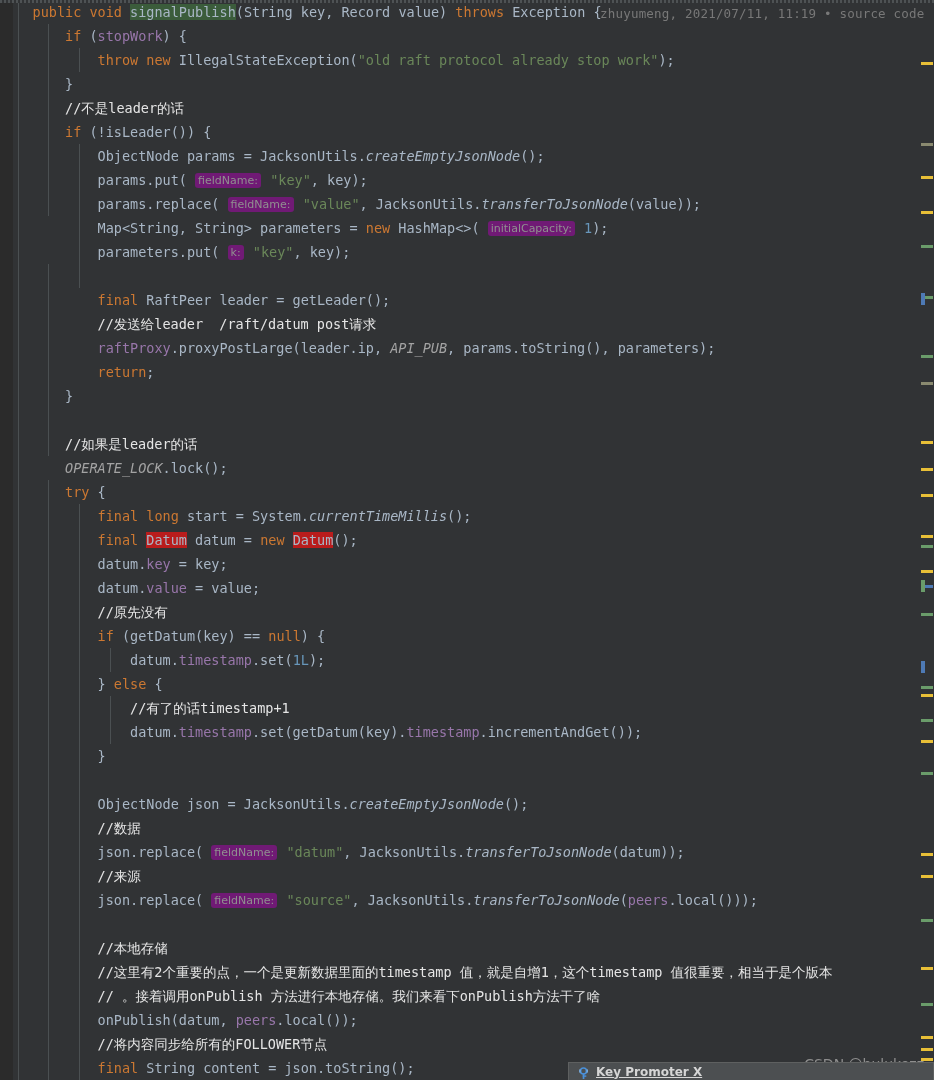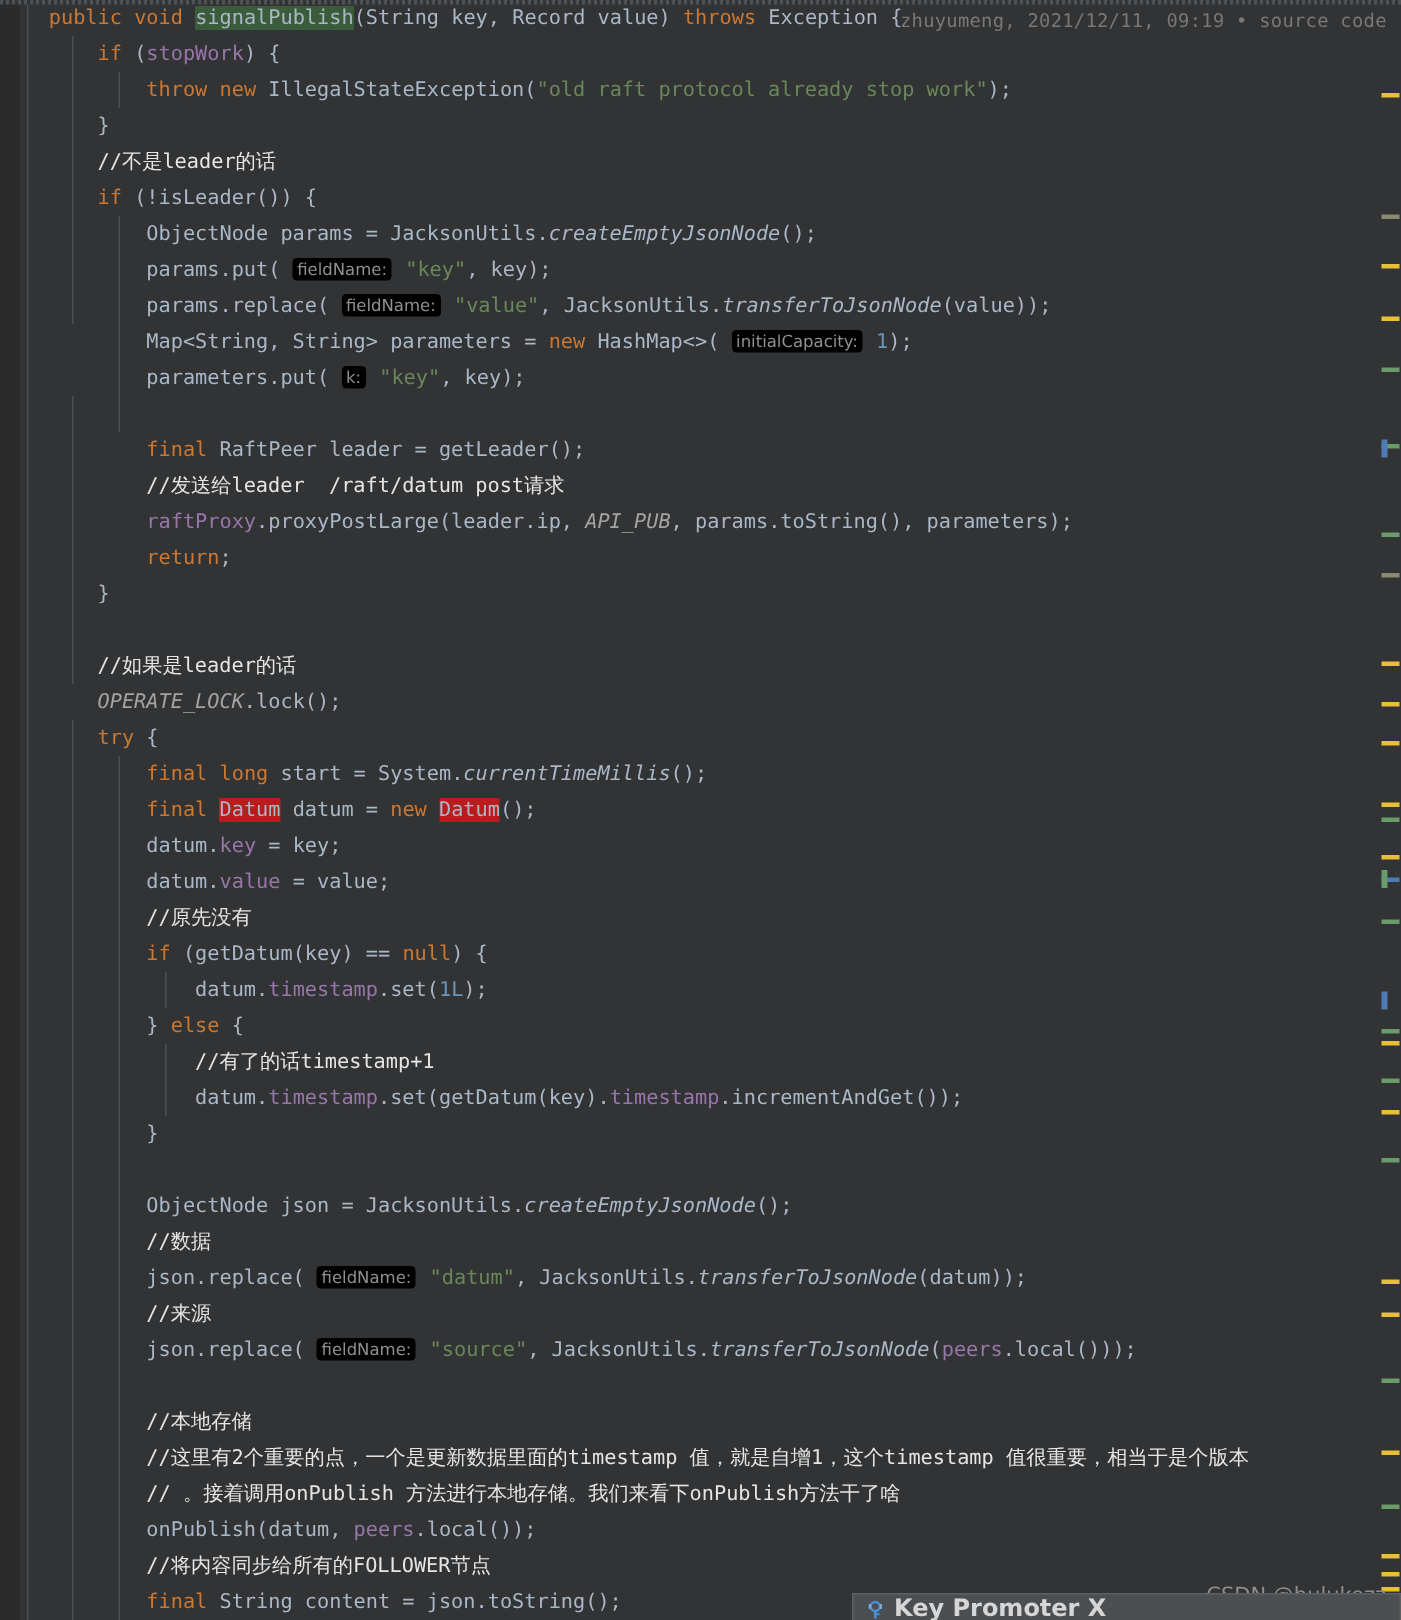--- a/index.html
+++ b/index.html
@@ -92,21 +92,21 @@
   .num    { color: #6897bb; }              
   .cmt    { color: #e5e5e5; }              
   .fld    { color: #9876aa; }              
   .sfld   { color: #a3a3a3; font-style: italic; }  
   .smeth  { color: #a9b7c6; font-style: italic; }  
   .hl     { background: #3b5c3b; }         
   .hl2    { background: #b91c1c; }         
 
   
   .hint {
-    background: #000000;
+    background: #701a75;
     color: #909090;
     font-size: 11px;
     border-radius: 3px;
     padding: 1px 3px 1px 3px;
     margin: 0 1px 0 0;
     font-family: "DejaVu Sans", "Liberation Sans", sans-serif;
     vertical-align: 1px;
   }
 
   
@@ -148,24 +148,25 @@
     overflow: hidden;
   }
   .kpx-icon {
     width: 13px; height: 13px;
     margin-right: 6px;
     flex: none;
     position: relative;
   }
   .kpx-title {
     font-family: "DejaVu Sans", "Liberation Sans", sans-serif;
-    font-size: 16px;
+    font-size: 12px;
     font-weight: bold;
     color: #d6d6d6;
     white-space: nowrap;
+    text-decoration: underline;
   }
 
   
   .watermark {
     position: absolute;
     right: 10px;
     top: 1056px;
     font-family: "DejaVu Sans", "Liberation Sans", sans-serif;
     font-size: 14px;
     color: #8e8e8e;
@@ -189,21 +190,21 @@
       <div class="guide" style="left: 110px; top: 648px; height: 24px;"></div>
       <div class="guide" style="left: 110px; top: 696px; height: 48px;"></div>
     </div>
 
   <div class="left-margin"></div>
 
   <div class="code" id="code"><div class="ln"><span class="txt">    </span><span class="kw">public</span><span> </span><span class="kw">void</span><span> </span><span class="hl">signalPublish</span><span>(</span><span class="type">String</span><span> key, </span><span class="type">Record</span><span> value) </span><span class="kw">throws</span><span> </span><span class="type">Exception</span><span> {</span></div><div class="ln"><span class="txt">        </span><span class="kw">if</span><span> (</span><span class="fld">stopWork</span><span>) {</span></div><div class="ln"><span class="txt">            </span><span class="kw">throw</span><span> </span><span class="kw">new</span><span> IllegalStateException(</span><span class="str">"old raft protocol already stop work"</span><span>);</span></div><div class="ln"><span class="txt">        </span><span>}</span></div><div class="ln"><span class="txt">        </span><span class="cmt">//不是leader的话</span></div><div class="ln"><span class="txt">        </span><span class="kw">if</span><span> (!isLeader()) {</span></div><div class="ln"><span class="txt">            </span><span>ObjectNode params = JacksonUtils.</span><span class="smeth">createEmptyJsonNode</span><span>();</span></div><div class="ln"><span class="txt">            </span><span>params.put( </span><span class="hint">fieldName:</span><span> </span><span class="str">"key"</span><span>, key);</span></div><div class="ln"><span class="txt">            </span><span>params.replace( </span><span class="hint">fieldName:</span><span> </span><span class="str">"value"</span><span>, JacksonUtils.</span><span class="smeth">transferToJsonNode</span><span>(value));</span></div><div class="ln"><span class="txt">            </span><span>Map&lt;String, String&gt; parameters = </span><span class="kw">new</span><span> HashMap&lt;&gt;( </span><span class="hint">initialCapacity:</span><span> </span><span class="num">1</span><span>);</span></div><div class="ln"><span class="txt">            </span><span>parameters.put( </span><span class="hint">k:</span><span> </span><span class="str">"key"</span><span>, key);</span></div><div class="ln"><span class="txt">    </span></div><div class="ln"><span class="txt">            </span><span class="kw">final</span><span> RaftPeer leader = getLeader();</span></div><div class="ln"><span class="txt">            </span><span class="cmt">//发送给leader  /raft/datum post请求</span></div><div class="ln"><span class="txt">            </span><span class="fld">raftProxy</span><span>.proxyPostLarge(leader.ip, </span><span class="sfld">API_PUB</span><span>, params.toString(), parameters);</span></div><div class="ln"><span class="txt">            </span><span class="kw">return</span><span>;</span></div><div class="ln"><span class="txt">        </span><span>}</span></div><div class="ln"><span class="txt">    </span></div><div class="ln"><span class="txt">        </span><span class="cmt">//如果是leader的话</span></div><div class="ln"><span class="txt">        </span><span class="sfld">OPERATE_LOCK</span><span>.lock();</span></div><div class="ln"><span class="txt">        </span><span class="kw">try</span><span> {</span></div><div class="ln"><span class="txt">            </span><span class="kw">final</span><span> </span><span class="kw">long</span><span> start = System.</span><span class="smeth">currentTimeMillis</span><span>();</span></div><div class="ln"><span class="txt">            </span><span class="kw">final</span><span> </span><span class="hl2">Datum</span><span> datum = </span><span class="kw">new</span><span> </span><span class="hl2">Datum</span><span>();</span></div><div class="ln"><span class="txt">            </span><span>datum.</span><span class="fld">key</span><span> = key;</span></div><div class="ln"><span class="txt">            </span><span>datum.</span><span class="fld">value</span><span> = value;</span></div><div class="ln"><span class="txt">            </span><span class="cmt">//原先没有</span></div><div class="ln"><span class="txt">            </span><span class="kw">if</span><span> (getDatum(key) == </span><span class="kw">null</span><span>) {</span></div><div class="ln"><span class="txt">                </span><span>datum.</span><span class="fld">timestamp</span><span>.set(</span><span class="num">1L</span><span>);</span></div><div class="ln"><span class="txt">            </span><span>} </span><span class="kw">else</span><span> {</span></div><div class="ln"><span class="txt">                </span><span class="cmt">//有了的话timestamp+1</span></div><div class="ln"><span class="txt">                </span><span>datum.</span><span class="fld">timestamp</span><span>.set(getDatum(key).</span><span class="fld">timestamp</span><span>.incrementAndGet());</span></div><div class="ln"><span class="txt">            </span><span>}</span></div><div class="ln"><span class="txt">    </span></div><div class="ln"><span class="txt">            </span><span>ObjectNode json = JacksonUtils.</span><span class="smeth">createEmptyJsonNode</span><span>();</span></div><div class="ln"><span class="txt">            </span><span class="cmt">//数据</span></div><div class="ln"><span class="txt">            </span><span>json.replace( </span><span class="hint">fieldName:</span><span> </span><span class="str">"datum"</span><span>, JacksonUtils.</span><span class="smeth">transferToJsonNode</span><span>(datum));</span></div><div class="ln"><span class="txt">            </span><span class="cmt">//来源</span></div><div class="ln"><span class="txt">            </span><span>json.replace( </span><span class="hint">fieldName:</span><span> </span><span class="str">"source"</span><span>, JacksonUtils.</span><span class="smeth">transferToJsonNode</span><span>(</span><span class="fld">peers</span><span>.local()));</span></div><div class="ln"><span class="txt">    </span></div><div class="ln"><span class="txt">            </span><span class="cmt">//本地存储</span></div><div class="ln"><span class="txt">            </span><span class="cmt">//这里有2个重要的点，一个是更新数据里面的timestamp 值，就是自增1，这个timestamp 值很重要，相当于是个版本</span></div><div class="ln"><span class="txt">            </span><span class="cmt">// 。接着调用onPublish 方法进行本地存储。我们来看下onPublish方法干了啥</span></div><div class="ln"><span class="txt">            </span><span>onPublish(datum, </span><span class="fld">peers</span><span>.local());</span></div><div class="ln"><span class="txt">            </span><span class="cmt">//将内容同步给所有的FOLLOWER节点</span></div><div class="ln"><span class="txt">            </span><span class="kw">final</span><span> String content = json.toString();</span></div></div>
 
   <div class="sticky-divider"></div>
 
-  <div class="blame">zhuyumeng, 2021/12/11, 09:19 • source code</div>
+  <div class="blame">zhuyumeng, 2021/07/11, 11:19 • source code</div>
 
   <div class="stripe" id="stripe">
       <div class="mark" style="top: 62px; background: rgb(232, 191, 55);"></div>
       <div class="mark" style="top: 143px; background: rgb(138, 138, 112);"></div>
       <div class="mark" style="top: 176px; background: rgb(232, 191, 55);"></div>
       <div class="mark" style="top: 211px; background: rgb(232, 191, 55);"></div>
       <div class="mark" style="top: 245px; background: rgb(106, 156, 106);"></div>
       <div class="mark" style="top: 296px; background: rgb(106, 156, 106);"></div>
       <div class="mark thin" style="top: 293px; background: rgb(78, 122, 181);"></div>
       <div class="mark" style="top: 355px; background: rgb(106, 156, 106);"></div>

